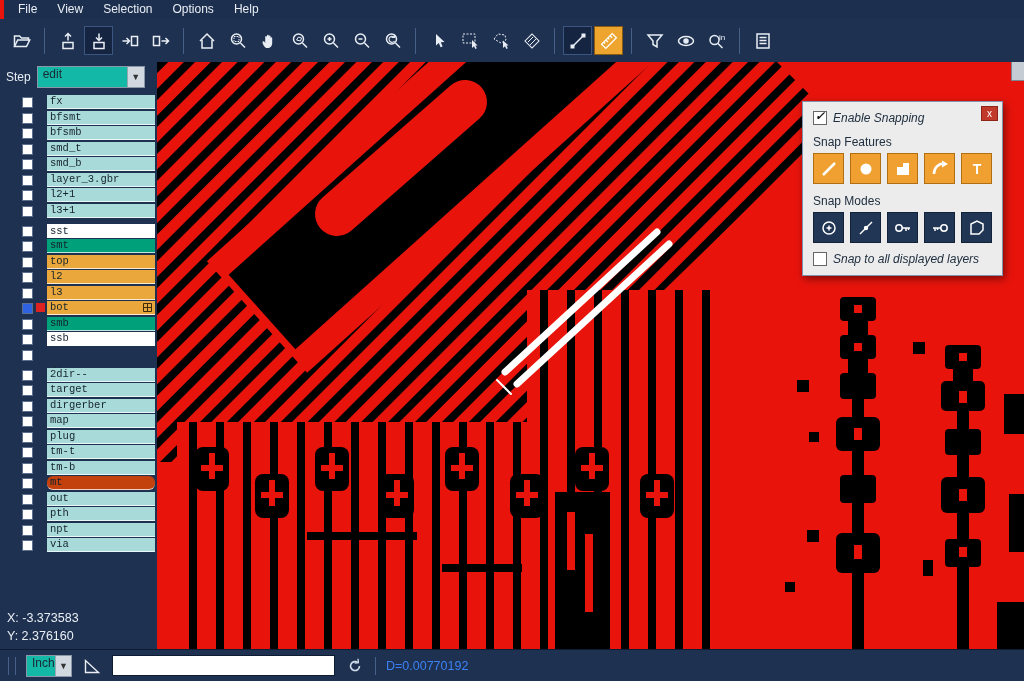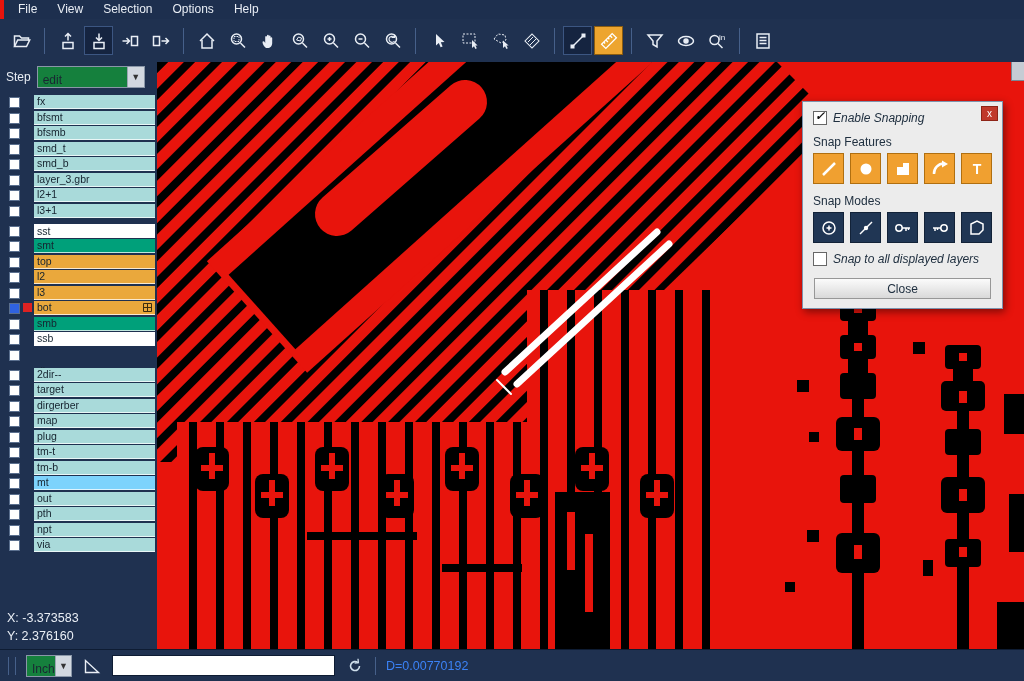--- a/index.html
+++ b/index.html
@@ -19,27 +19,27 @@
   .tbtn{width:29px;height:29px;display:flex;align-items:center;justify-content:center;
     background:transparent;border:1px solid transparent;padding:0;margin:0 1px;}
   .tbtn svg{display:block;}
   .tbtn.pressed{background:#152440;border:1px solid #3c5682;}
   .tbtn.active{background:#eda52f;border:1px solid #8a5c10;}
   .tsep{width:1px;height:26px;background:#46608a;margin:0 7px;flex:none;}
   
   .left-panel{position:absolute;top:62px;left:0;width:157px;bottom:31px;background:#1f3150;
     border-right:1px solid #0e1c33;}
   .step-row{height:30px;display:flex;align-items:center;gap:6px;padding-left:6px;color:#e9eef5;font-size:12px;}
-  .dropdown{background:#15803d;border:1px solid #8a97a8;height:20px;display:flex;align-items:flex-end;
+  .dropdown{background:#14b8a6;border:1px solid #8a97a8;height:20px;display:flex;align-items:flex-start;
     color:#1a2633;font-size:12px;}
   .step-dd{width:106px;}
   .dropdown .dd-text{flex:1;padding-left:5px;}
   .dropdown .chev{width:16px;height:100%;background:#d2d8e0;border-left:1px solid #9aa5b2;
     display:flex;align-items:center;justify-content:center;font-size:9px;color:#333;}
-  .layer-list{position:absolute;top:33px;left:4px;right:2px;}
+  .layer-list{position:absolute;top:33px;left:17px;right:2px;font-family:Liberation Mono, monospace;}
   .layer-row{display:flex;align-items:stretch;height:14px;margin-bottom:1.5px;}
   .layer-row.group-end{margin-bottom:6px;}
   .lr-chk{flex:none;width:9px;height:9px;margin:2px 0 0 5px;background:#fff;border:1px solid #5a6f8e;}
   .lr-swatch{flex:none;width:9px;height:9px;margin:2px 2px 0 3px;background:transparent;}
   .lr-bar{flex:1;display:flex;align-items:center;padding:0 3px;
     border-bottom:1px solid rgba(255,255,255,.75);}
   .lr-label{font-size:10.5px;color:#15232f;line-height:1;}
   .lr-grid{margin-left:auto;}
   .coords{position:absolute;left:7px;bottom:5px;color:#e9eef5;font-size:12.5px;line-height:18px;}
   
@@ -434,21 +434,21 @@
     <span class="lr-chk"></span>
     <span class="lr-swatch"></span>
     <div class="lr-bar" style="background: rgb(169, 218, 218);">
       <span class="lr-label">tm-b</span>
 
     </div>
   </div>
       <div class="layer-row">
     <span class="lr-chk"></span>
     <span class="lr-swatch"></span>
-    <div class="lr-bar" style="background: #7dd3fc;">
+    <div class="lr-bar" style="background: #c2410c; border-radius: 6px;">
       <span class="lr-label">mt</span>
 
     </div>
   </div>
       <div class="layer-row">
     <span class="lr-chk"></span>
     <span class="lr-swatch"></span>
     <div class="lr-bar" style="background: rgb(169, 218, 218);">
       <span class="lr-label">out</span>
 
@@ -677,21 +677,20 @@
     <button class="mbtn">
       <svg width="20" height="20" viewBox="0 0 20 20" fill="none" stroke="#fff" stroke-width="1.5">
           <path d="M4 16 V6 L10 3 L16 6 V12 L12 16 Z"></path>
         </svg>
     </button>
   </div>
   <div class="dlg-row">
     <span class="chk"></span>
     <span>Snap to all displayed layers</span>
   </div>
-  <button class="close-btn">Close</button>
 </div>
 
 <div class="statusbar">
   <div class="grip"></div>
   <div class="dropdown unit-dd">
     <span class="dd-text">Inch</span>
     <span class="chev">▼</span>
   </div>
   <span class="sb-icon">
     <svg width="18" height="18" viewBox="0 0 18 18" fill="none" stroke="#e9eef5" stroke-width="1.4">

